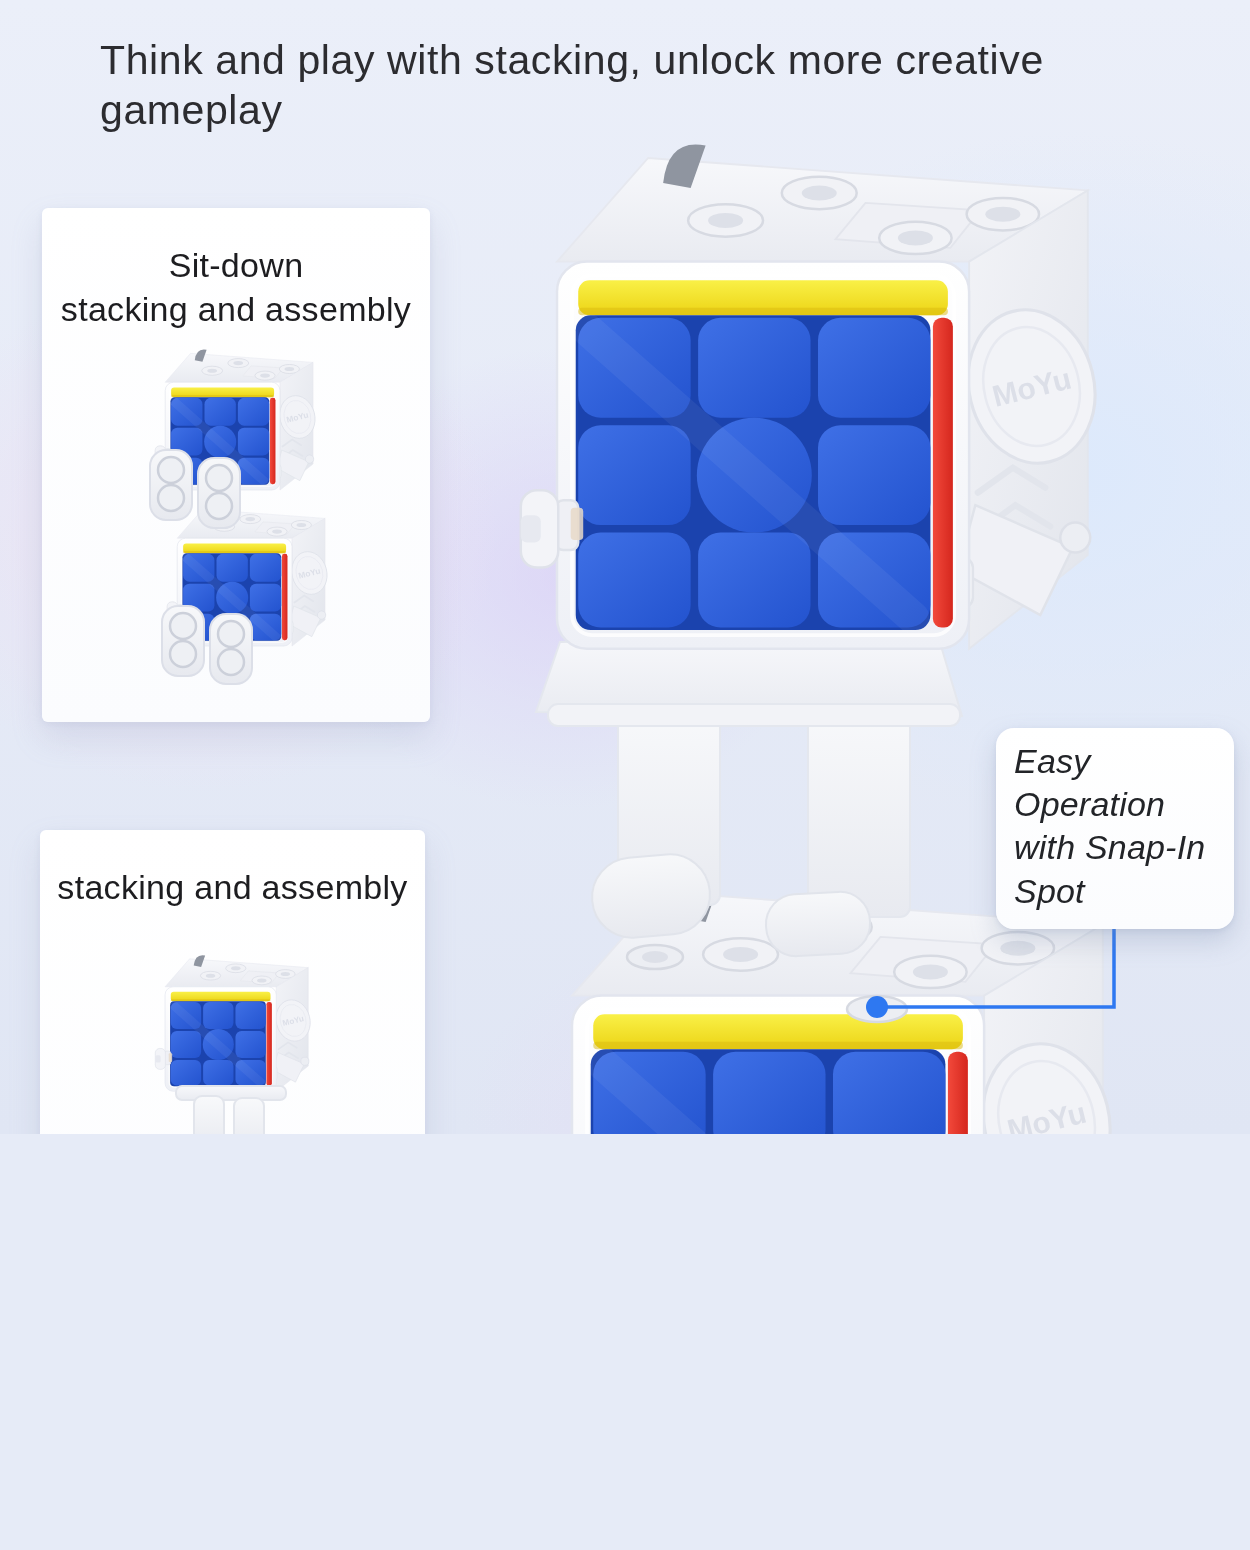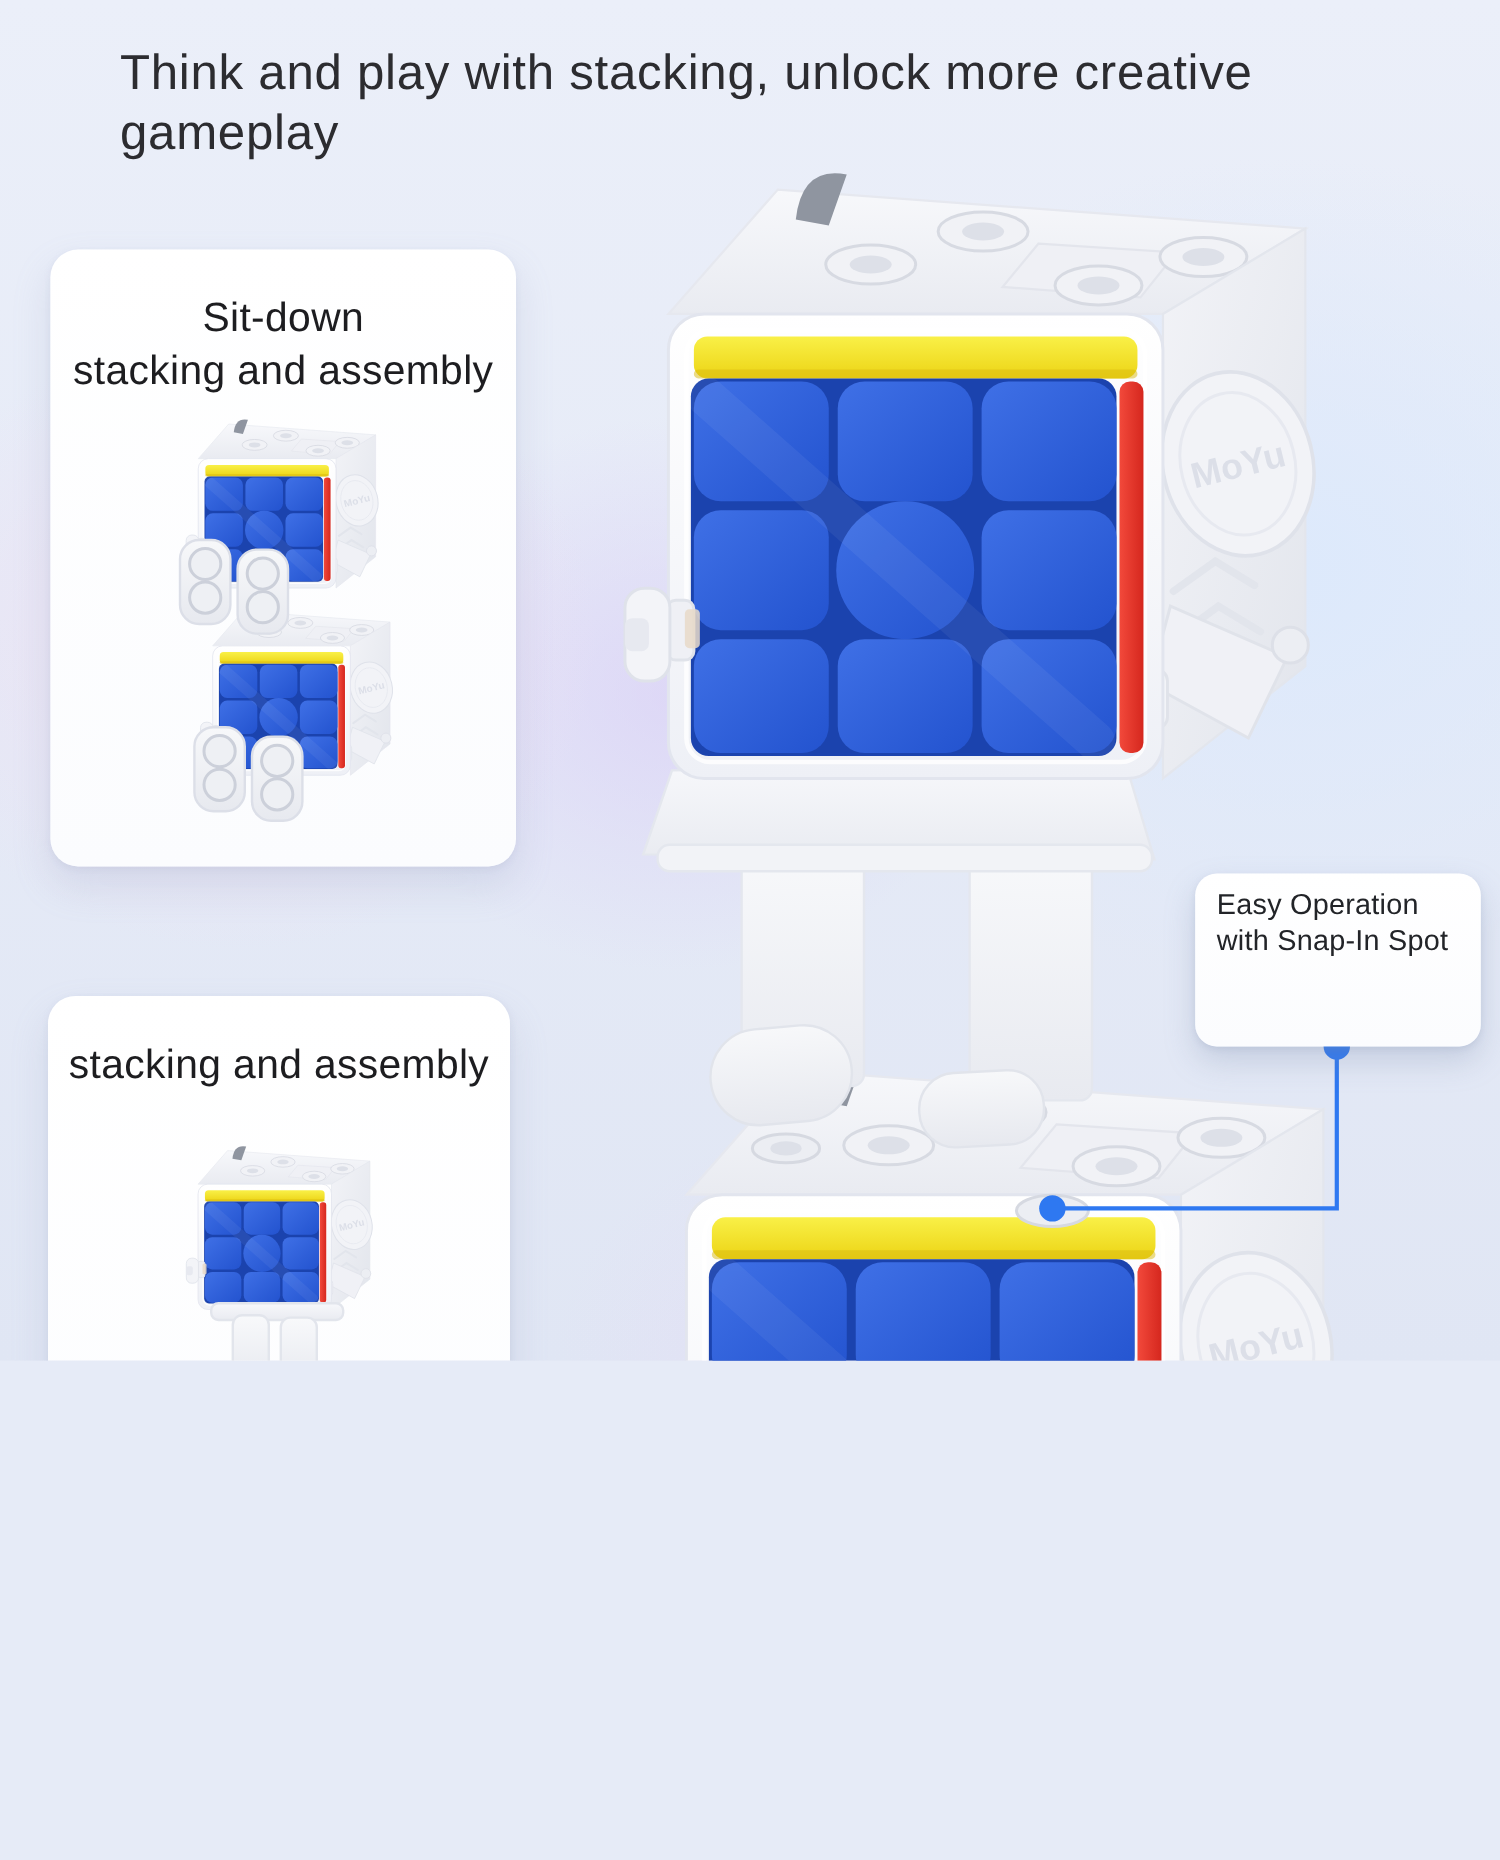--- a/index.html
+++ b/index.html
@@ -14,42 +14,42 @@
       radial-gradient(340px 280px at 56% 100%, rgba(229,217,246,.5), rgba(229,217,246,0) 70%),
       linear-gradient(180deg,#ebeff9 0%,#e6ebf7 45%,#e0e6f4 100%);
   }
   .page-title{
     position:absolute;left:100px;top:8px;width:1100px;
     font-size:41px;line-height:1.22;letter-spacing:.6px;
     color:#2c2c30;font-weight:500;
   }
   .card{
     position:absolute;background:linear-gradient(180deg,#ffffff 0%,#fbfcfe 100%);
-    border-radius:23px;
+    border-radius:6px;
     box-shadow:0 16px 32px rgba(140,152,185,.20), 0 2px 6px rgba(140,152,185,.12);
   }
   .card-sit{left:42px;top:208px;width:388px;height:514px;}
   .card-stand{left:40px;top:830px;width:385px;height:597px;}
   .card-title{
     margin-top:36px;text-align:center;color:#1d1d20;
     font-size:34px;line-height:1.28;font-weight:500;letter-spacing:.3px;
   }
   .card-title span{display:block;}
   .mini-svg{position:absolute;overflow:visible;}
   .mini-sit{left:100px;top:132px;}
   .mini-stand{left:102px;top:118px;}
   .robot-layer{position:absolute;left:0;top:0;pointer-events:none;}
   .callout{
     position:absolute;left:996px;top:728px;width:238px;min-height:144px;
     background:linear-gradient(180deg,#ffffff,#fbfcfe);
     border-radius:18px;padding:12px 12px 16px 18px;
     box-shadow:0 12px 26px rgba(120,135,170,.28), 0 2px 5px rgba(120,135,170,.15);
   }
   .callout p{
-    margin:0;font-size:24px;line-height:1.27;color:#222428;font-weight:500;letter-spacing:.2px;
+    margin:0;font-size:34px;line-height:1.27;color:#222428;font-weight:500;letter-spacing:.2px;font-style:italic;
   }
   .sprite{position:absolute;width:0;height:0;}
 </style>
 </head>
 <body>
 
 <svg class="sprite" aria-hidden="true">
   <defs>
     <linearGradient id="gBlue" x1="0" y1="0" x2="1" y2="1">
       <stop offset="0" stop-color="#3f70e6"></stop>

